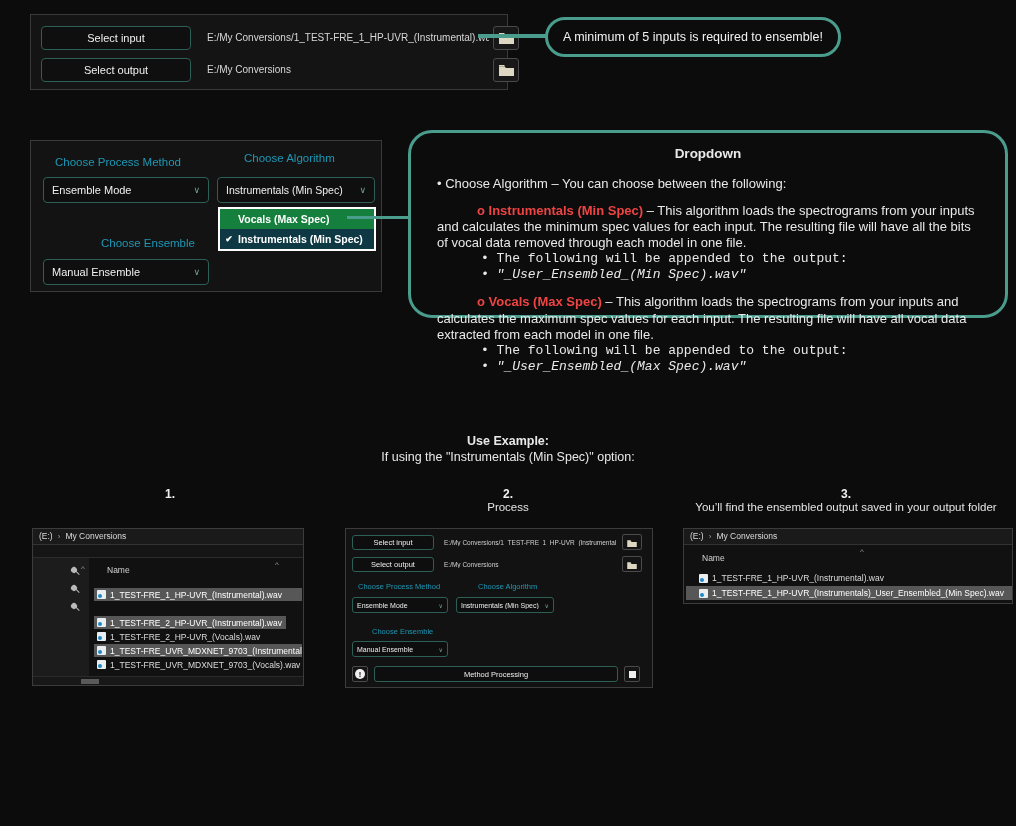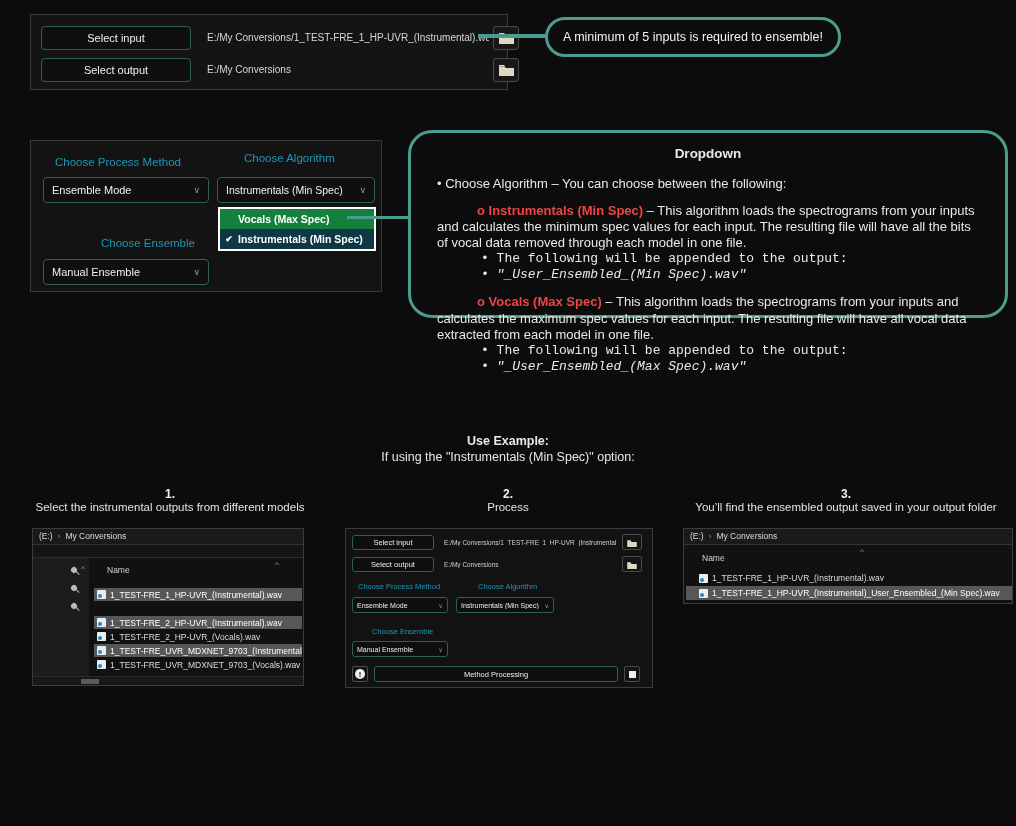--- a/index.html
+++ b/index.html
@@ -166,21 +166,20 @@
     <div class="blt it">• "_User_Ensembled_(Min Spec).wav"</div>
     <p class="lead-par"><b>o Vocals (Max Spec)</b><span> – This algorithm loads the spectrograms from your inputs and calculates  the maximum spec values for each input. The resulting file will have all vocal data extracted from each model in one file.</span></p>
     <div class="blt">• The following will be appended to the output:</div>
     <div class="blt it">• "_User_Ensembled_(Max Spec).wav"</div>
   </div>
 
   <div class="centerline" id="use-heading">Use Example:</div>
   <div class="centerline" id="use-sub">If using the "Instrumentals (Min Spec)" option:</div>
 
   <div class="stepnum" style="left:20px;top:487px;width:300px;">1.</div>
-  <div class="stepcap" style="left:20px;top:501px;width:300px;">Select the instrumental outputs from different models</div>
   <div class="stepnum" style="left:358px;top:487px;width:300px;">2.</div>
   <div class="stepcap" style="left:358px;top:501px;width:300px;">Process</div>
   <div class="stepnum" style="left:678px;top:487px;width:336px;">3.</div>
   <div class="stepcap" style="left:678px;top:501px;width:336px;">You’ll find the ensembled output saved in your output folder</div>
 
   <div class="xwin" style="left:32px;top:528px;width:272px;height:158px;">
     <div class="xcrumb">
       <span>(E:)</span>
       <span class="sep">›</span>
       <span>My Conversions</span>
@@ -197,21 +196,21 @@
       <div class="xcaret" style="left:242px;top:2px;">^</div>
 
       <div class="xrow sel" style="left:61px;top:30px;width:208px;">
         <span class="ficon"></span>
         <span>1_TEST-FRE_1_HP-UVR_(Instrumental).wav</span>
       </div>
       <div class="xrow" style="left:61px;top:57px;width:208px;">
         <span class="ficon"></span>
         <span>1_TEST-FRE_1_HP-UVR_(Vocals).wav</span>
       </div>
-      <div class="xrow sel" style="left:61px;top:58px;width:208px;">
+      <div class="xrow sel" style="left:61px;top:58px;width:192px;">
         <span class="ficon"></span>
         <span>1_TEST-FRE_2_HP-UVR_(Instrumental).wav</span>
       </div>
       <div class="xrow" style="left:61px;top:72px;width:208px;">
         <span class="ficon"></span>
         <span>1_TEST-FRE_2_HP-UVR_(Vocals).wav</span>
       </div>
       <div class="xrow sel" style="left:61px;top:86px;width:208px;">
         <span class="ficon"></span>
         <span>1_TEST-FRE_UVR_MDXNET_9703_(Instrumental).wav</span>
@@ -283,18 +282,18 @@
     </div>
     <div class="xbody" style="height:58px;">
       <div class="xheadname" style="left:18px;top:8px;">Name</div>
       <div class="xcaret" style="left:176px;top:2px;">^</div>
       <div class="xrow" style="left:12px;top:26px;width:314px;height:14px;">
         <span class="ficon"></span>
         <span>1_TEST-FRE_1_HP-UVR_(Instrumental).wav</span>
       </div>
       <div class="xrow sel" style="left:2px;top:41px;width:326px;height:14px;padding-left:13px;">
         <span class="ficon"></span>
-        <span>1_TEST-FRE_1_HP-UVR_(Instrumental)_User_Ensembled_(Min Spec).wav</span>
+        <span>1_TEST-FRE_1_HP-UVR_(Instrumentals)_User_Ensembled_(Min Spec).wav</span>
       </div>
     </div>
   </div>
 
 </div>
 
 </body></html>

